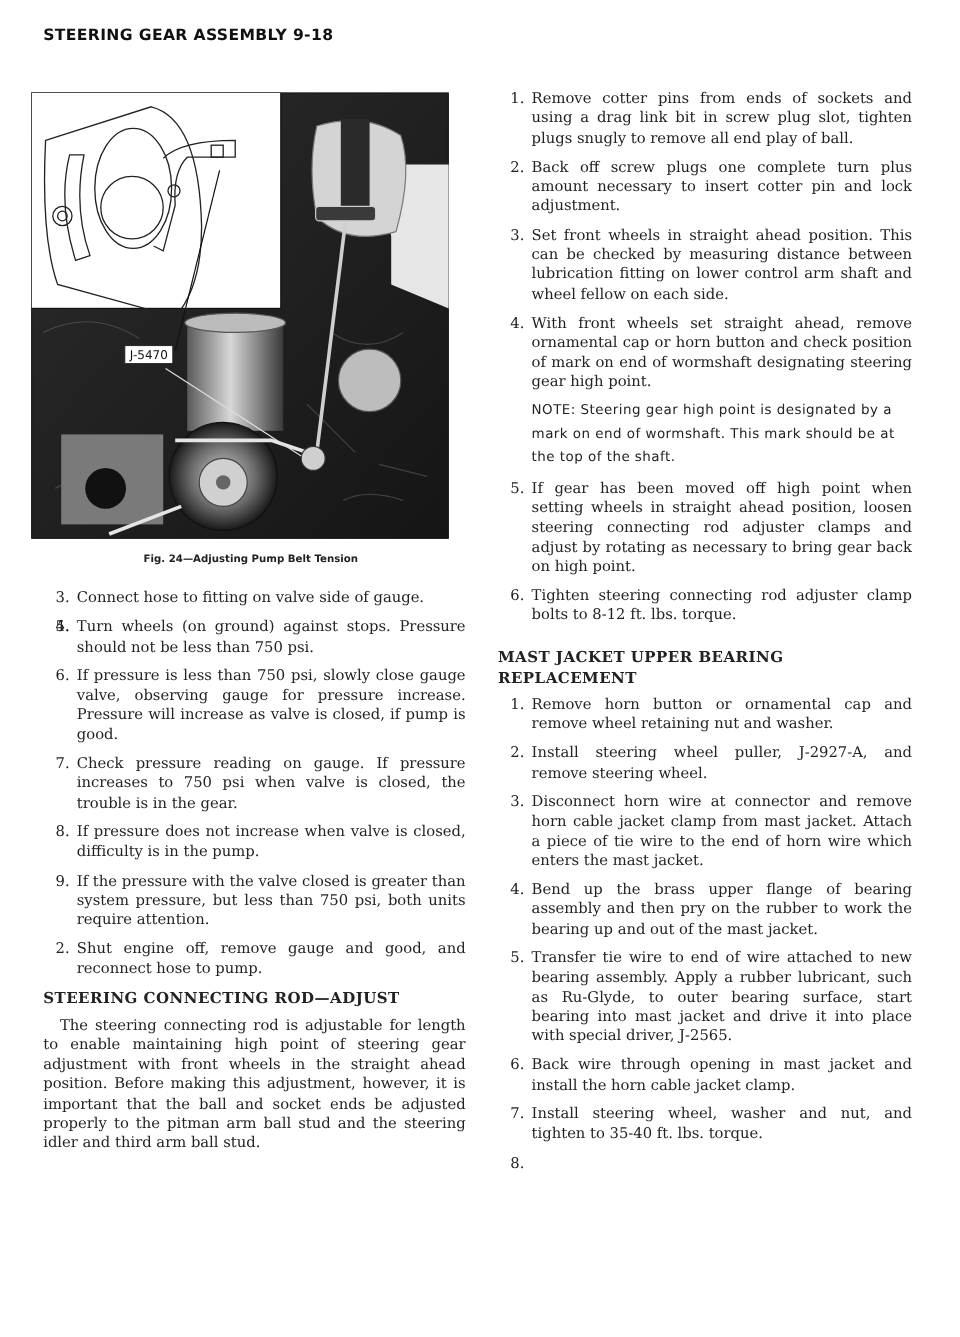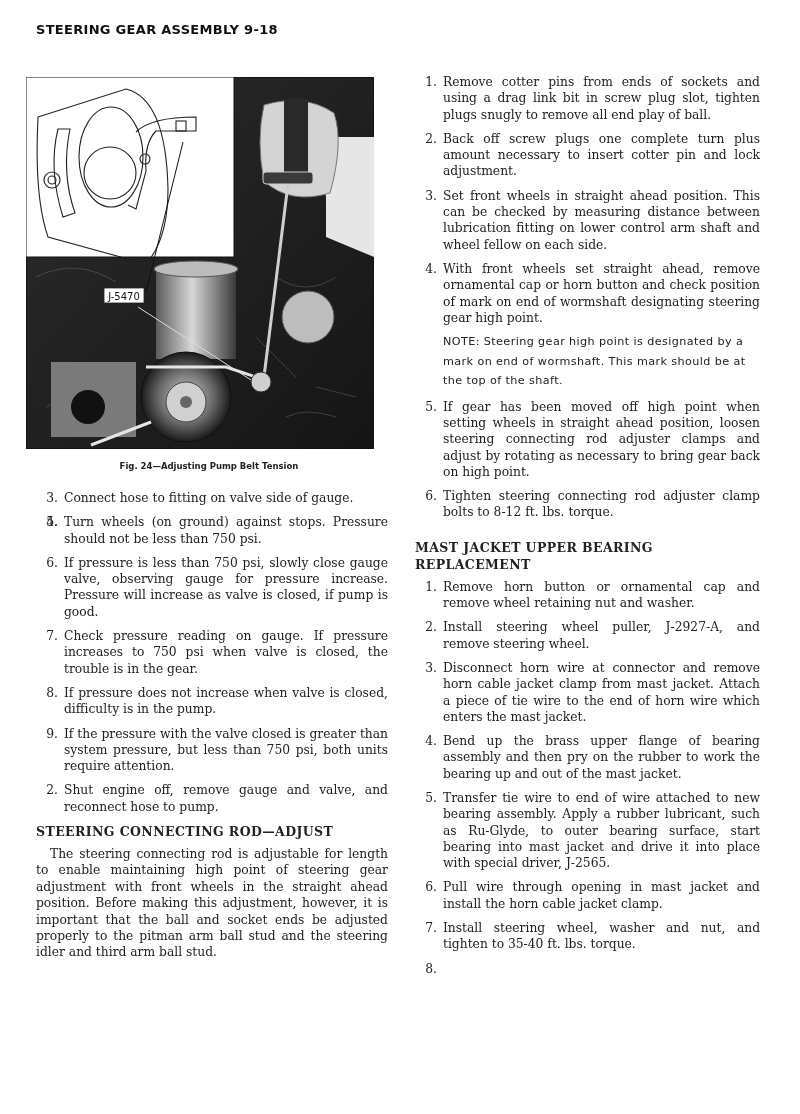--- a/index.html
+++ b/index.html
@@ -120,21 +120,21 @@
   <ol class="steps">
     <li><span class="num">3.</span><span>Connect hose to fitting on valve side of gauge.</span></li>
     <li><span class="num">4.</span></li>
     <li><span class="num">5.</span><span>Turn wheels (on ground) against stops. Pressure should not be less than 750 psi.</span></li>
     <li><span class="num">6.</span><span>If pressure is less than 750 psi, slowly close gauge valve, observing gauge for pressure increase. Pressure will increase as valve is closed, if pump is good.</span></li>
   </ol>
   <ol class="steps">
     <li><span class="num">7.</span><span>Check pressure reading on gauge. If pressure increases to 750 psi when valve is closed, the trouble is in the gear.</span></li>
     <li><span class="num">8.</span><span>If pressure does not increase when valve is closed, difficulty is in the pump.</span></li>
     <li><span class="num">9.</span><span>If the pressure with the valve closed is greater than system pressure, but less than 750 psi, both units require attention.</span></li>
-    <li><span class="num">2.</span><span>Shut engine off, remove gauge and valve, and reconnect hose to pump.</span></li>
+    <li><span class="num">2.</span><span>Shut engine off, remove gauge and good, and reconnect hose to pump.</span></li>
   </ol>
   <h2 class="section" style="">STEERING CONNECTING ROD—ADJUST</h2>
   <p class="body">The steering connecting rod is adjustable for length to enable maintaining high point of steering gear adjustment with front wheels in the straight ahead position. Before making this adjustment, however, it is important that the ball and socket ends be adjusted properly to the pitman arm ball stud and the steering idler and third arm ball stud.</p>
 </div>
 
 <div class="col col-right">
   <ol class="steps">
     <li><span class="num">1.</span><span>Remove cotter pins from ends of sockets and using a drag link bit in screw plug slot, tighten plugs snugly to remove all end play of ball.</span></li>
     <li><span class="num">2.</span><span>Back off screw plugs one complete turn plus amount necessary to insert cotter pin and lock adjustment.</span></li>
     <li><span class="num">3.</span><span>Set front wheels in straight ahead position. This can be checked by measuring distance between lubrication fitting on lower control arm shaft and wheel fellow on each side.</span></li>
@@ -145,17 +145,17 @@
     <li><span class="num">5.</span><span>If gear has been moved off high point when setting wheels in straight ahead position, loosen steering connecting rod adjuster clamps and adjust by rotating as necessary to bring gear back on high point.</span></li>
     <li><span class="num">6.</span><span>Tighten steering connecting rod adjuster clamp bolts to 8-12 ft. lbs. torque.</span></li>
   </ol>
   <h2 class="section" style="margin-top:18px">MAST JACKET UPPER BEARING REPLACEMENT</h2>
   <ol class="steps">
     <li><span class="num">1.</span><span>Remove horn button or ornamental cap and remove wheel retaining nut and washer.</span></li>
     <li><span class="num">2.</span><span>Install steering wheel puller, J-2927-A, and remove steering wheel.</span></li>
     <li><span class="num">3.</span><span>Disconnect horn wire at connector and remove horn cable jacket clamp from mast jacket. Attach a piece of tie wire to the end of horn wire which enters the mast jacket.</span></li>
     <li><span class="num">4.</span><span>Bend up the brass upper flange of bearing assembly and then pry on the rubber to work the bearing up and out of the mast jacket.</span></li>
     <li><span class="num">5.</span><span>Transfer tie wire to end of wire attached to new bearing assembly. Apply a rubber lubricant, such as Ru-Glyde, to outer bearing surface, start bearing into mast jacket and drive it into place with special driver, J-2565.</span></li>
-    <li><span class="num">6.</span><span>Pull wire through opening in mast jacket and install the horn cable jacket clamp.</span></li>
+    <li><span class="num">6.</span><span>Back wire through opening in mast jacket and install the horn cable jacket clamp.</span></li>
     <li><span class="num">7.</span><span>Install steering wheel, washer and nut, and tighten to 35-40 ft. lbs. torque.</span></li>
     <li><span class="num">8.</span></li>
   </ol>
 </div>
 
 </body></html>

